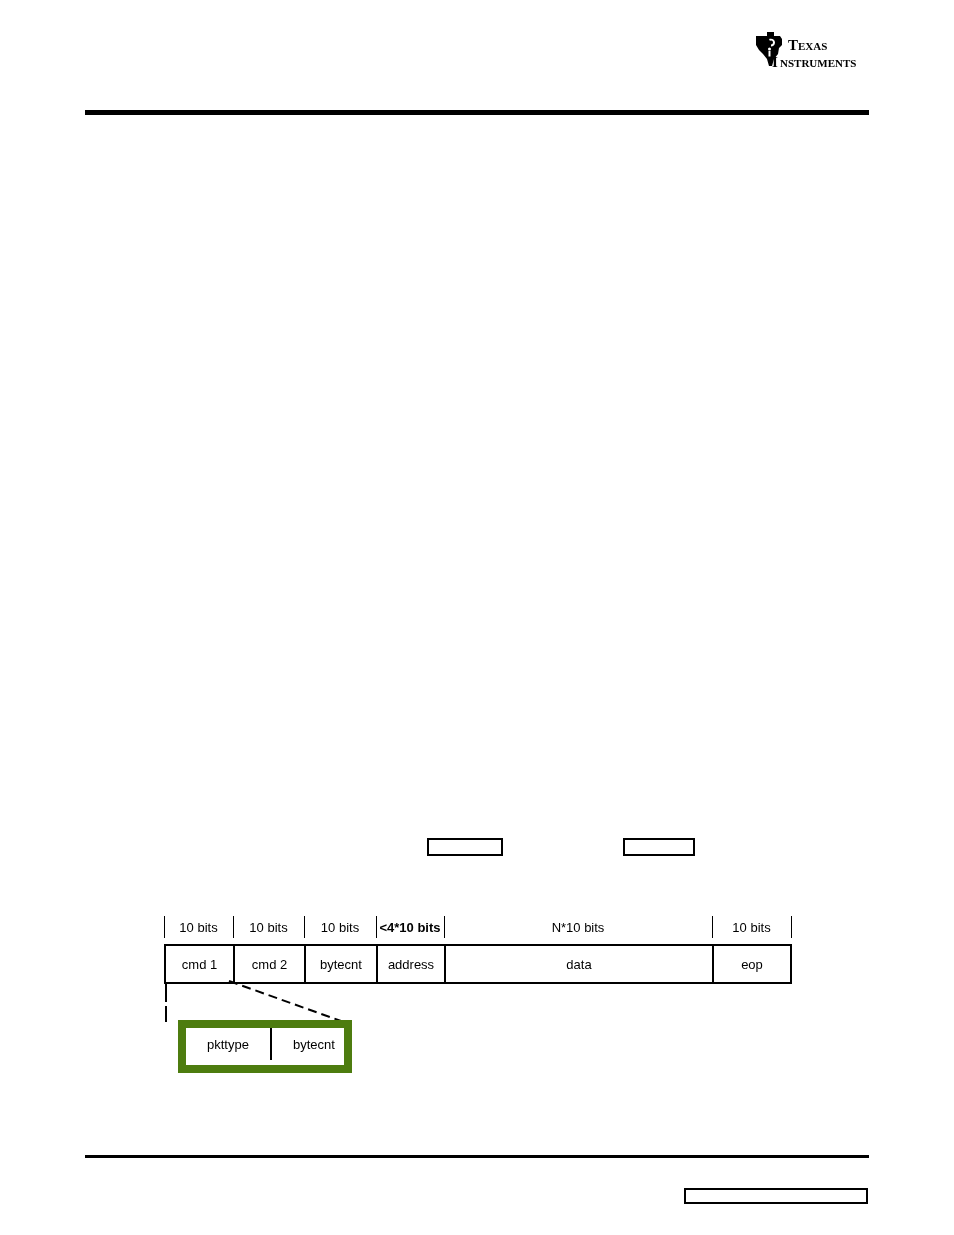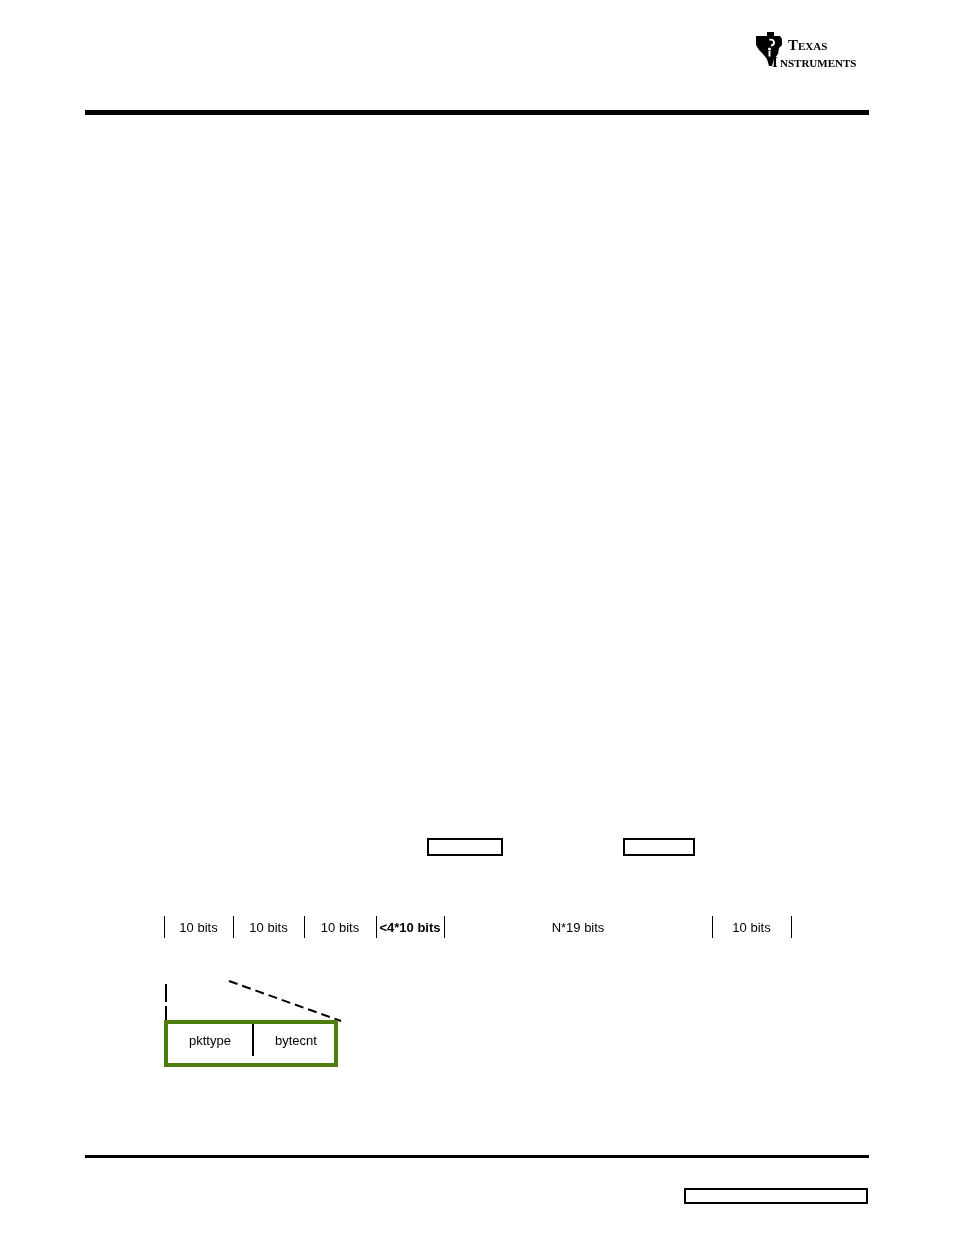--- a/index.html
+++ b/index.html
@@ -131,25 +131,25 @@
     position: absolute;
     top: 0px;
     width: 2px;
     height: 36px;
     background: #000000;
   }
 
   
   .expand-row {
     position: absolute;
-    left: 0px;
+    left: 14px;
     top: 106px;
     width: 174px;
-    height: 47px;
-    border: 4px solid #4d7c0f;
+    height: 53px;
+    border: 8px solid #4d7c0f;
     box-sizing: border-box;
     background: #ffffff;
   }
   .expand-cell {
     position: absolute;
     top: 0px;
     height: 32px;
     display: flex;
     align-items: center;
     justify-content: center;
@@ -222,24 +222,38 @@
       <div class="bits-tick" style="left:140px;"></div>
       <div class="bits-tick" style="left:212px;"></div>
       <div class="bits-tick" style="left:280px;"></div>
       <div class="bits-tick" style="left:548px;"></div>
       <div class="bits-tick" style="left:627px;"></div>
 
       <div class="bits-cell" style="left:0px;   width:69px;">10 bits</div>
       <div class="bits-cell" style="left:69px;  width:71px;">10 bits</div>
       <div class="bits-cell" style="left:140px; width:72px;">10 bits</div>
       <div class="bits-cell" style="left:212px; width:68px;font-weight:bold;">&lt;4*10 bits</div>
-      <div class="bits-cell" style="left:280px; width:268px;">N*19 bits</div>
+      <div class="bits-cell" style="left:280px; width:268px;">N*10 bits</div>
       <div class="bits-cell" style="left:548px; width:79px;">10 bits</div>
     </div>
 
+    <div class="packet-row">
+      <div class="packet-divider" style="left:67px;"></div>
+      <div class="packet-divider" style="left:138px;"></div>
+      <div class="packet-divider" style="left:210px;"></div>
+      <div class="packet-divider" style="left:278px;"></div>
+      <div class="packet-divider" style="left:546px;"></div>
+
+      <div class="packet-cell" style="left:0px;   width:67px;">cmd 1</div>
+      <div class="packet-cell" style="left:69px;  width:69px;">cmd 2</div>
+      <div class="packet-cell" style="left:140px; width:70px;">bytecnt</div>
+      <div class="packet-cell" style="left:212px; width:66px;">address</div>
+      <div class="packet-cell" style="left:280px; width:266px;">data</div>
+      <div class="packet-cell" style="left:548px; width:76px;">eop</div>
+    </div>
 
     <div class="connector-vert connector-vert-a"></div>
     <div class="connector-vert connector-vert-b"></div>
 
     <svg class="connector-diagonal" viewBox="0 0 118 46" aria-hidden="true">
       <line x1="3" y1="3" x2="115" y2="43" stroke="#000000" stroke-width="2" stroke-dasharray="9 5"></line>
     </svg>
 
     <div class="expand-row">
       <div class="expand-divider"></div>

